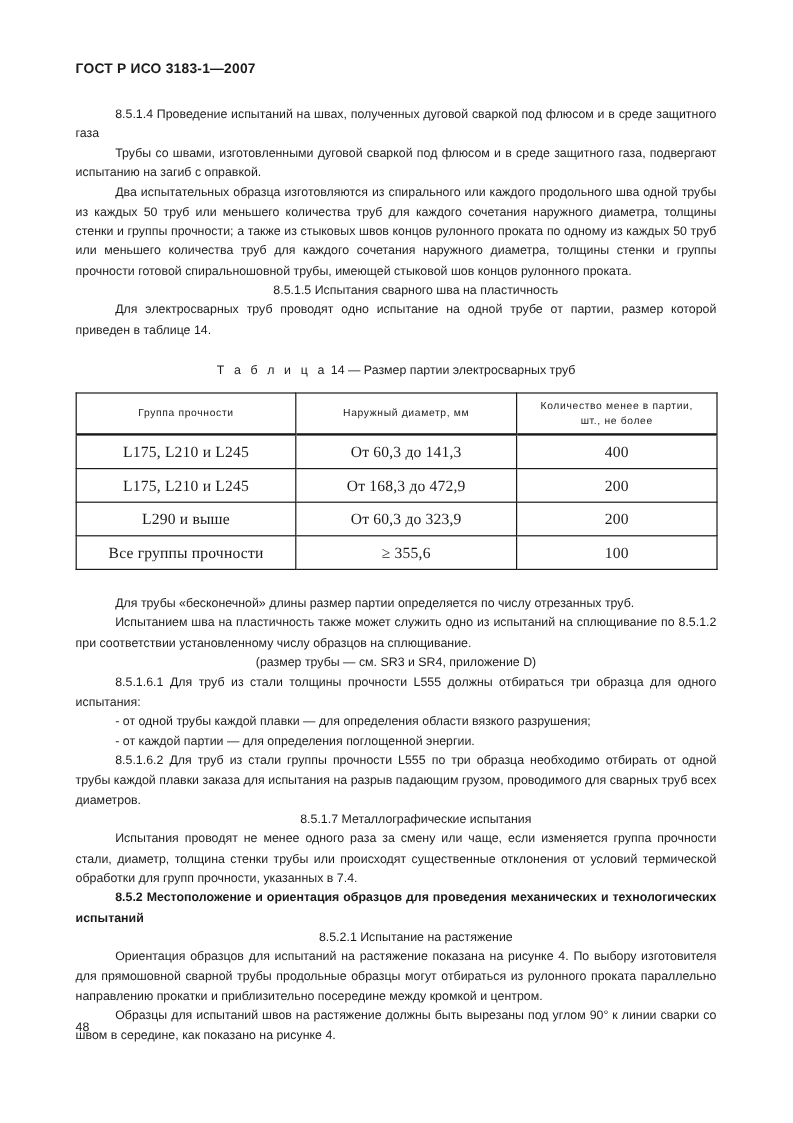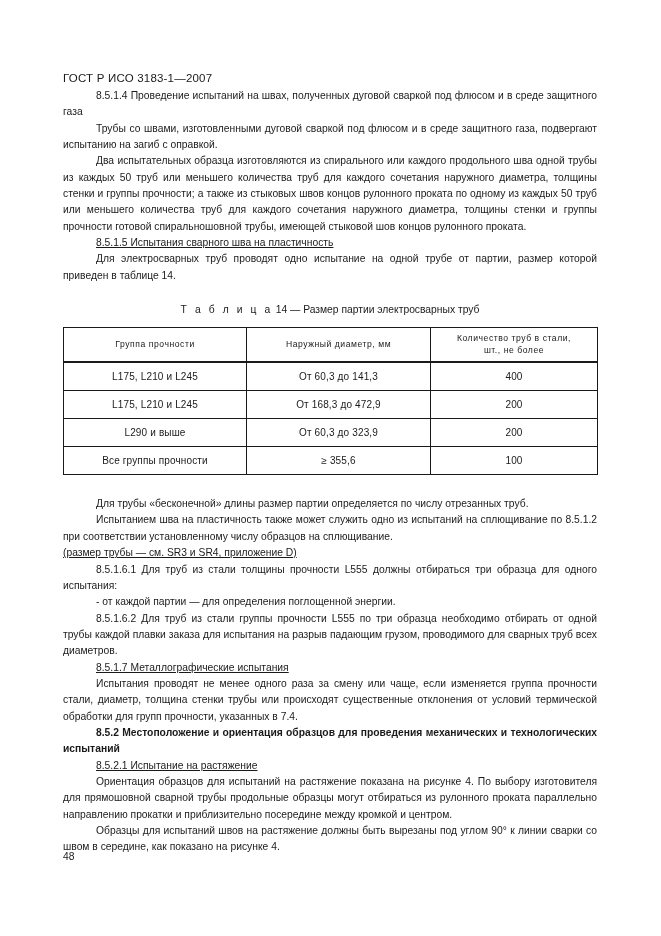--- a/index.html
+++ b/index.html
@@ -17,23 +17,23 @@
     font-family: "Liberation Sans", sans-serif;
     color: #1a1a1a;
     overflow: hidden;
     box-sizing: border-box;
   }
 
   
   .doc-header {
     position: absolute;
     left: 63px;
-    top: 72px;
+    top: 52px;
     font-size: 11.5px;
-    font-weight: normal;
+    font-weight: bold;
     letter-spacing: 0.2px;
     white-space: nowrap;
   }
 
   
   .content {
     position: absolute;
     left: 63px;
     top: 88px;
     width: 534px;
@@ -50,22 +50,21 @@
 
   p.ind {
     text-indent: 33px;
   }
 
   p.bold {
     font-weight: bold;
   }
 
   p.nojust {
-    text-align: left;
-    text-decoration: underline;
+    text-align: center;
   }
 
   p.dash {
     text-indent: 0;
     margin-left: 33px;
     text-align: left;
   }
 
   
   .tbl-caption {
@@ -115,22 +114,23 @@
     border-bottom-width: 1px;
   }
 
   
   table.data tbody tr.first td {
     border-top: 2px solid #1a1a1a;
   }
 
   table.data td {
     height: 27px;
-    font-size: 10px;
+    font-size: 13px;
     letter-spacing: 0.15px;
+    font-family: Liberation Serif, serif;
   }
 
   
   .folio {
     position: absolute;
     left: 63px;
     top: 851px;
     font-size: 10.3px;
   }
 </style>
@@ -160,21 +160,21 @@
         <colgroup>
           <col class="c1">
             <col class="c2">
             <col class="c3">
         </colgroup>
         <thead>
           <tr>
             <th>Группа прочности</th>
             <th>Наружный диаметр, мм</th>
             <th>
-              <span>Количество труб в стали,</span><br>
+              <span>Количество менее в партии,</span><br>
               <span>шт., не более</span>
             </th>
           </tr>
         </thead>
         <tbody>
           <tr class="first">
             <td>L175, L210 и  L245</td>
             <td>От 60,3 до 141,3</td>
             <td>400</td>
           </tr>
@@ -196,20 +196,21 @@
         </tbody>
       </table>
     </div>
 
     <div style="height:21px"></div>
 
     <p class="t ind">Для трубы «бесконечной» длины размер партии определяется по числу отрезанных труб.</p>
     <p class="t ind">Испытанием шва на пластичность также может служить одно из испытаний на сплющивание по 8.5.1.2 при соответствии установленному числу образцов на сплющивание.</p>
     <p class="t nojust">(размер трубы — см. SR3 и SR4, приложение D)</p>
     <p class="t ind">8.5.1.6.1  Для труб из стали толщины прочности L555 должны отбираться три образца для одного испытания:</p>
+    <p class="t dash">- от одной трубы каждой плавки — для определения области вязкого разрушения;</p>
     <p class="t dash">- от каждой партии — для определения поглощенной энергии.</p>
     <p class="t ind">8.5.1.6.2  Для труб из стали группы прочности L555 по три образца необходимо отбирать от одной трубы каждой плавки заказа для испытания на разрыв падающим грузом, проводимого для  сварных труб всех диаметров.</p>
     <p class="t ind nojust">8.5.1.7  Металлографические испытания</p>
     <p class="t ind">Испытания проводят не менее одного раза за смену или чаще, если изменяется группа прочности стали, диаметр, толщина стенки трубы или происходят существенные отклонения от условий термической обработки для групп прочности, указанных в 7.4.</p>
     <p class="t ind bold">8.5.2  Местоположение и ориентация образцов  для  проведения механических и технологических испытаний</p>
     <p class="t ind nojust">8.5.2.1 Испытание на растяжение</p>
     <p class="t ind">Ориентация образцов для испытаний на растяжение показана на рисунке 4. По выбору изготовителя для прямошовной сварной трубы продольные образцы могут отбираться из рулонного проката параллельно направлению прокатки и приблизительно посередине между кромкой и центром.</p>
     <p class="t ind">Образцы для испытаний швов на растяжение должны быть вырезаны под углом 90° к линии сварки со швом в середине, как показано на рисунке 4.</p>
 
   </div>

